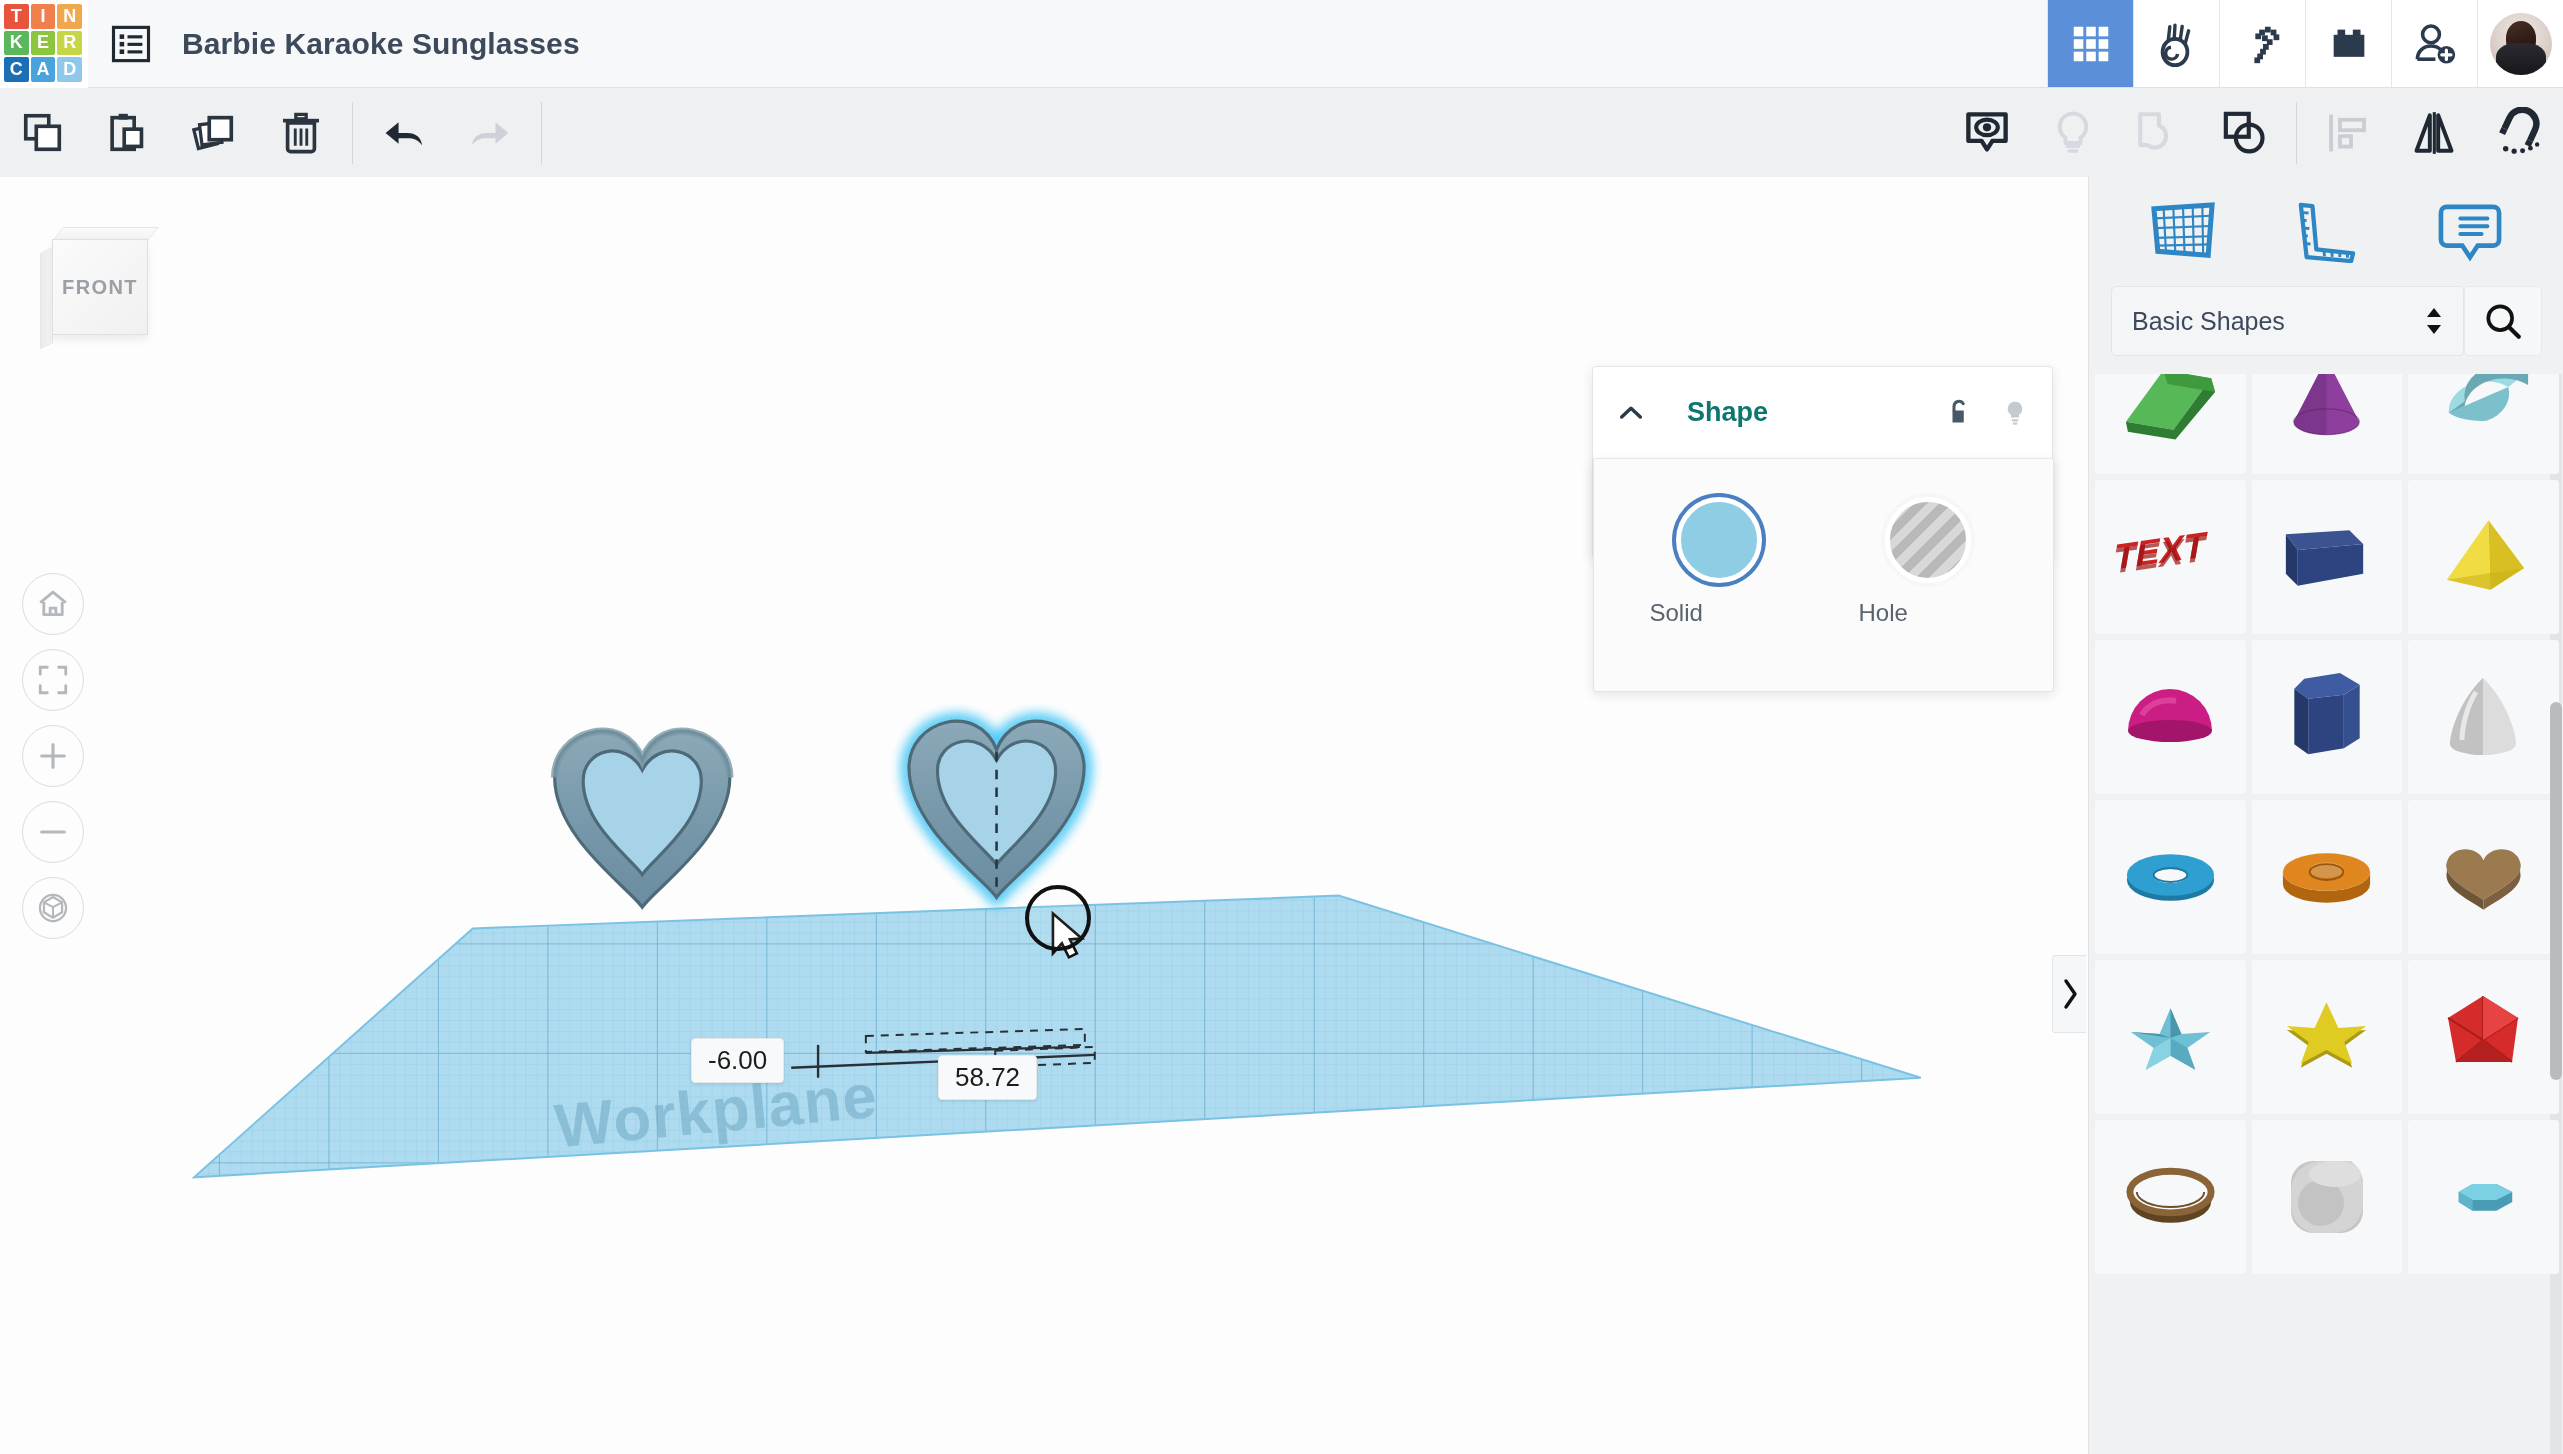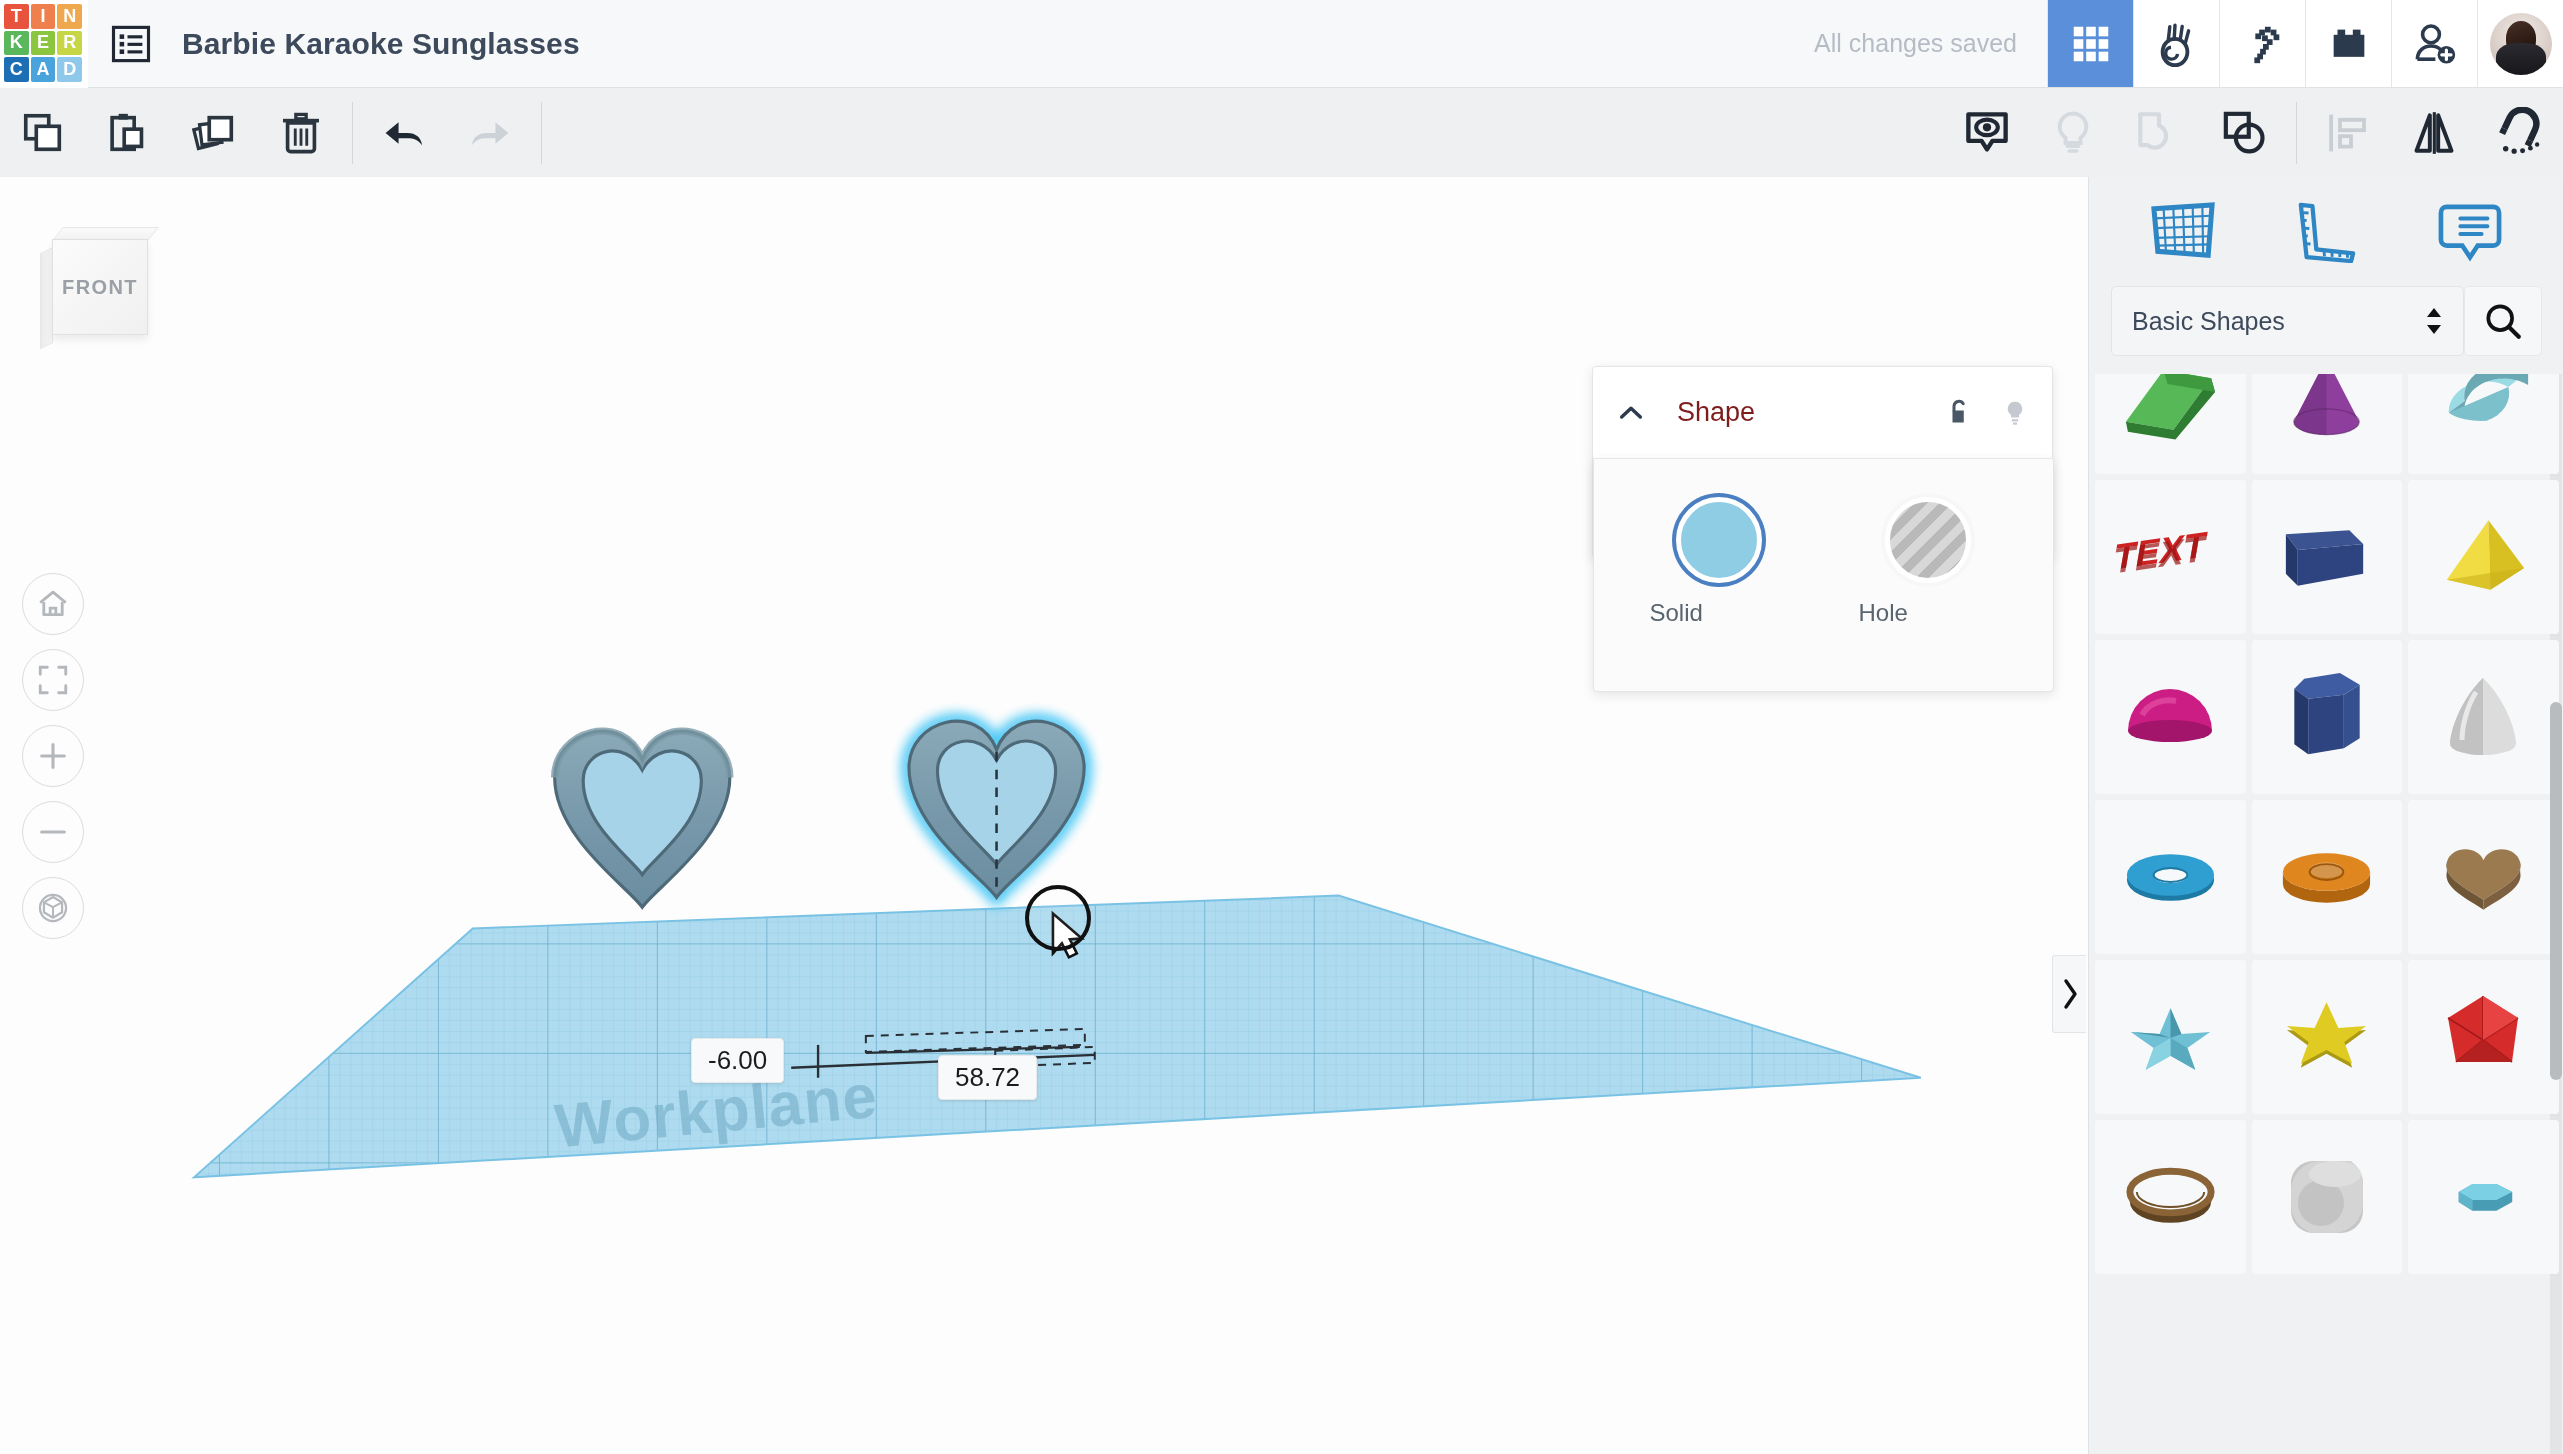--- a/index.html
+++ b/index.html
@@ -127,21 +127,21 @@
   
   .shape-panel {
     position: absolute; left: 1592px; top: 189px; width: 461px; height: 193px;
     background: #fff; border: 1px solid #e3e5e8; border-radius: 4px;
     box-shadow: 0 3px 12px rgba(0,0,0,.10);
   }
   .sp-head {
     height: 92px; display: flex; align-items: center;
     border-bottom: 1px solid #eceef0; padding: 0 22px;
   }
-  .sp-title { font-size: 27px; color: #7f1d1d; font-weight: 400; margin-left: 30px; }
+  .sp-title { font-size: 27px; color: #0f766e; font-weight: 700; margin-left: 40px; }
   .sp-head-right { margin-left: auto; display: flex; align-items: center; gap: 26px; }
   .sp-body {
     position: absolute; left: 0; top: 92px; width: 461px; height: 233px;
     background: #fbfbfc; border: 1px solid #e3e5e8; border-top: none;
     border-radius: 0 0 4px 4px; box-shadow: 0 3px 12px rgba(0,0,0,.10);
     display: flex; justify-content: center; gap: 70px; padding-top: 38px;
   }
   .sp-opt { width: 139px; text-align: left; }
   .sp-circle {
     width: 86px; height: 86px; border-radius: 50%; margin: 0 auto 16px;
@@ -245,21 +245,20 @@
       <rect x="10" y="7" width="8.5" height="1.8" fill="#1f2833"></rect>
       <rect x="5.5" y="10.8" width="2.6" height="2.6" fill="#1f2833"></rect>
       <rect x="10" y="11.3" width="8.5" height="1.8" fill="#1f2833"></rect>
       <rect x="5.5" y="15.1" width="2.6" height="2.6" fill="#1f2833"></rect>
       <rect x="10" y="15.6" width="8.5" height="1.8" fill="#1f2833"></rect>
     </svg>
   </div>
 
   <div class="hdr-title">Barbie Karaoke Sunglasses</div>
   <div class="hdr-spacer"></div>
-  <div class="hdr-saved">All changes saved</div>
 
   <div class="hdr-icons">
     <div class="hdr-icon active">
       <svg width="46" height="46" viewBox="0 0 24 24">
         <g fill="#ffffff">
           <rect x="3" y="3" width="5" height="5"></rect>
             <rect x="9.5" y="3" width="5" height="5"></rect>
             <rect x="16" y="3" width="5" height="5"></rect>
           <rect x="3" y="9.5" width="5" height="5"></rect>
             <rect x="9.5" y="9.5" width="5" height="5"></rect>

